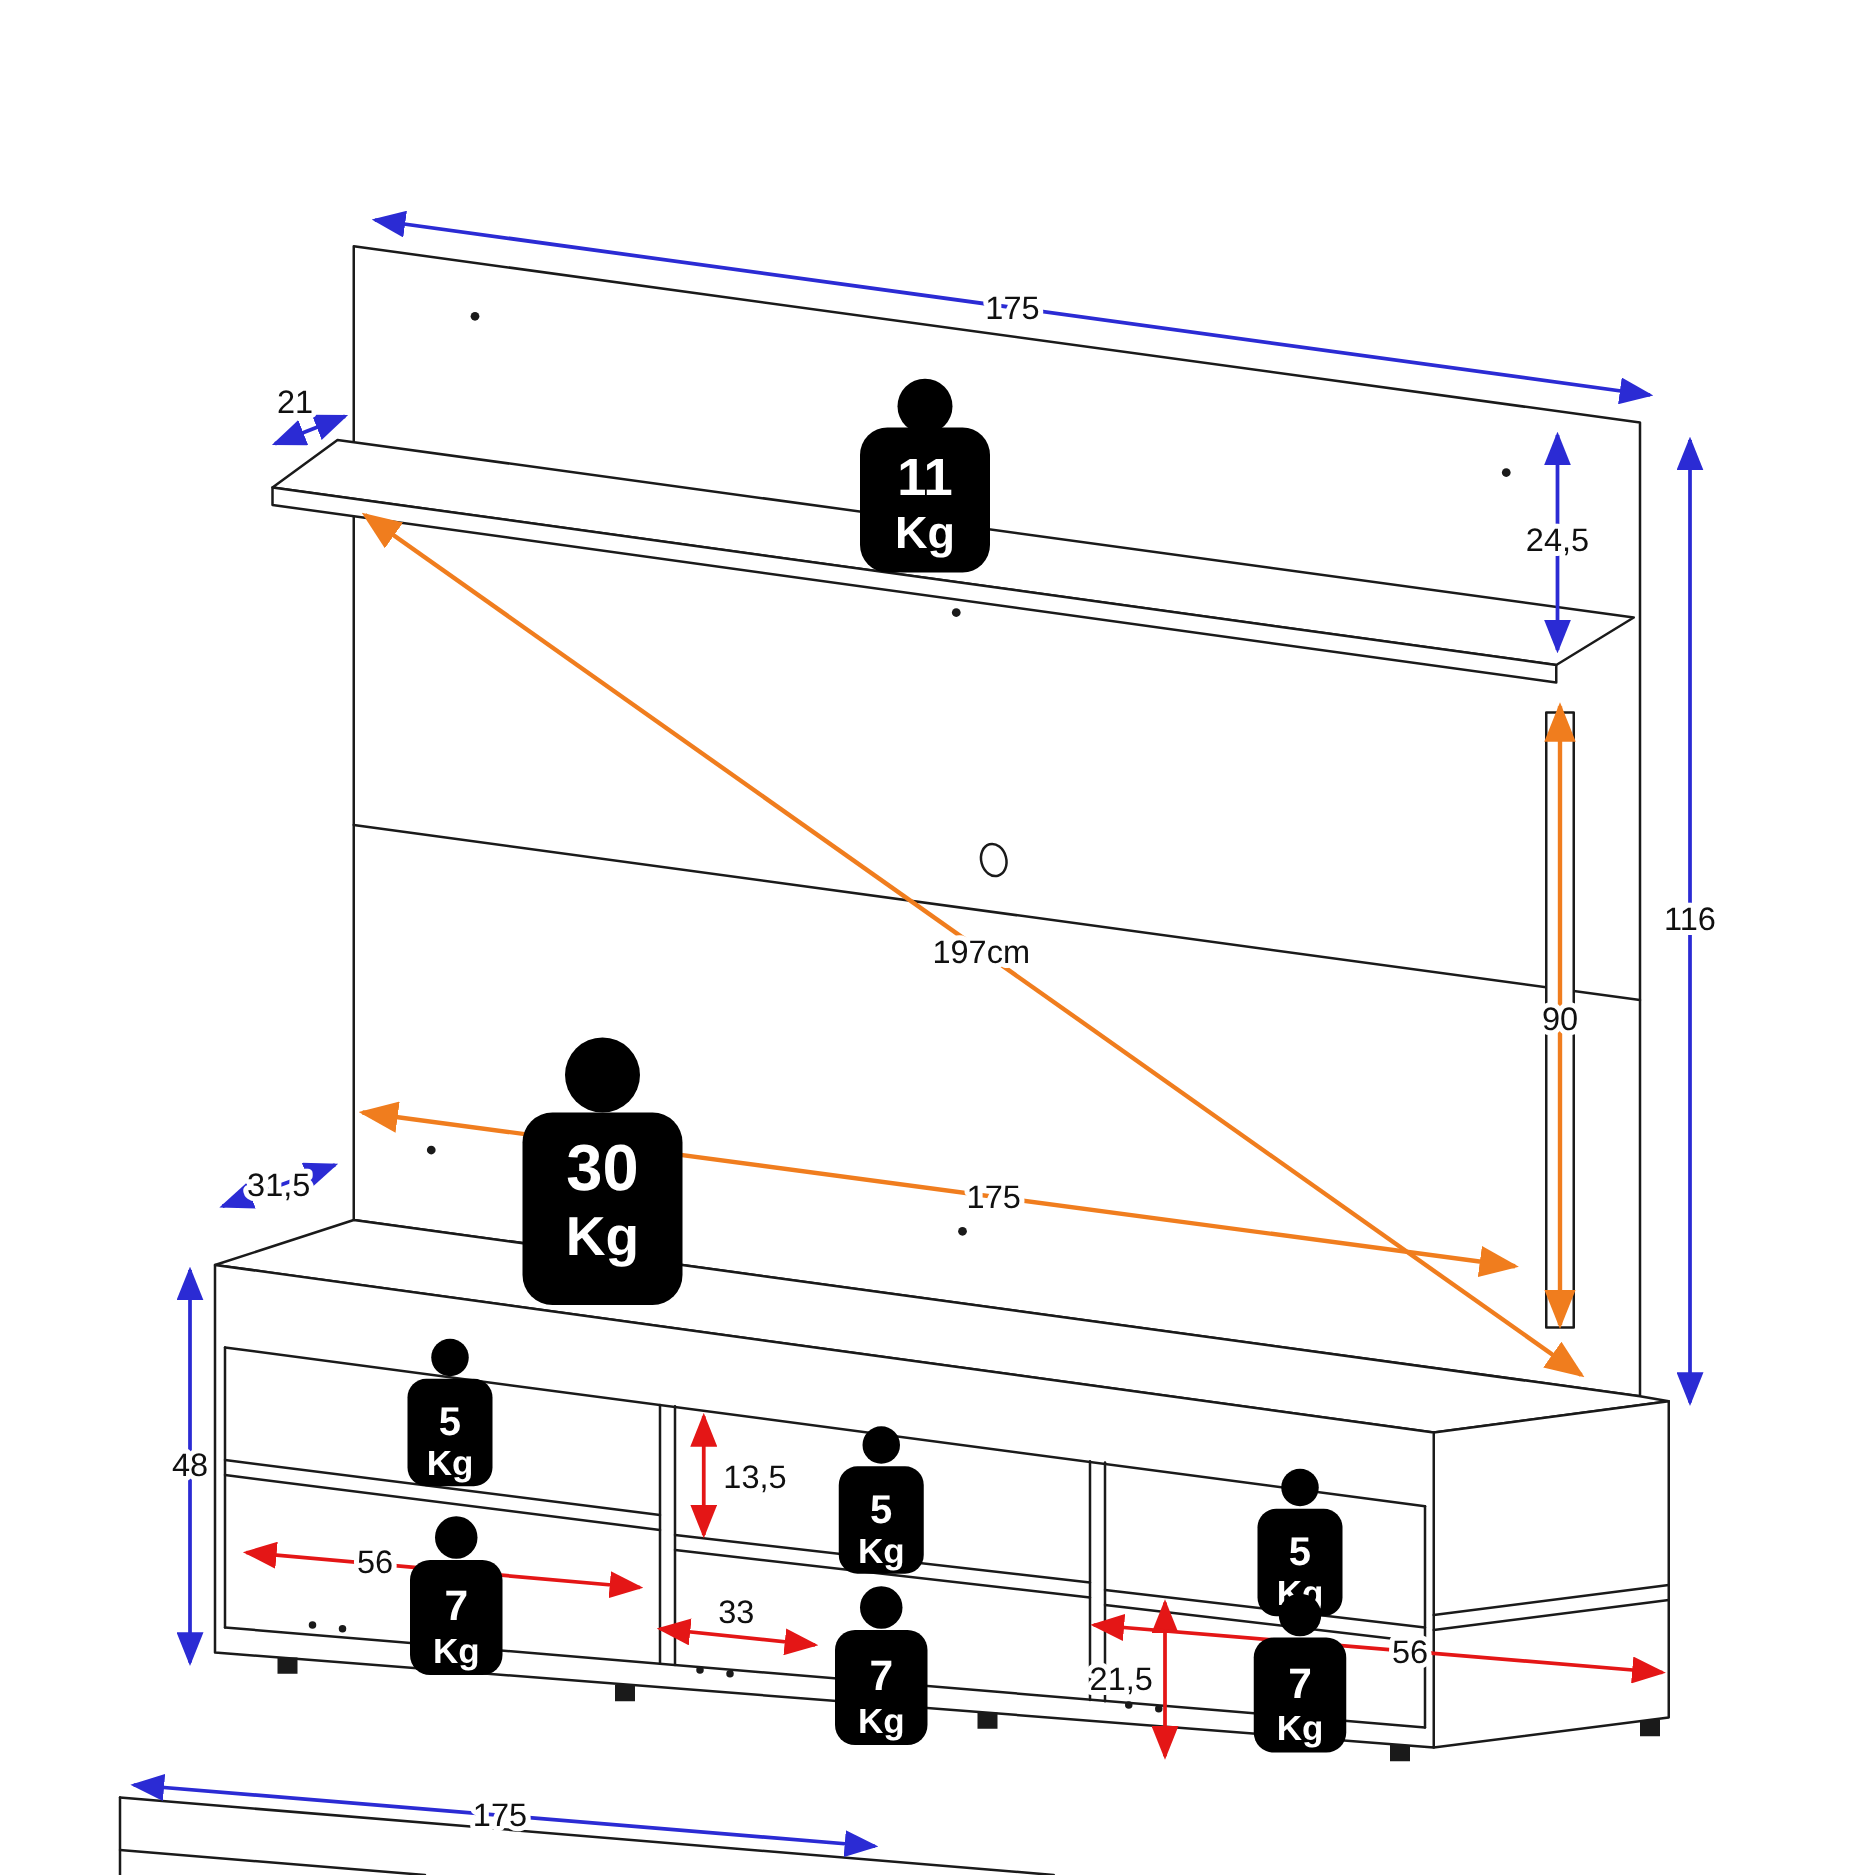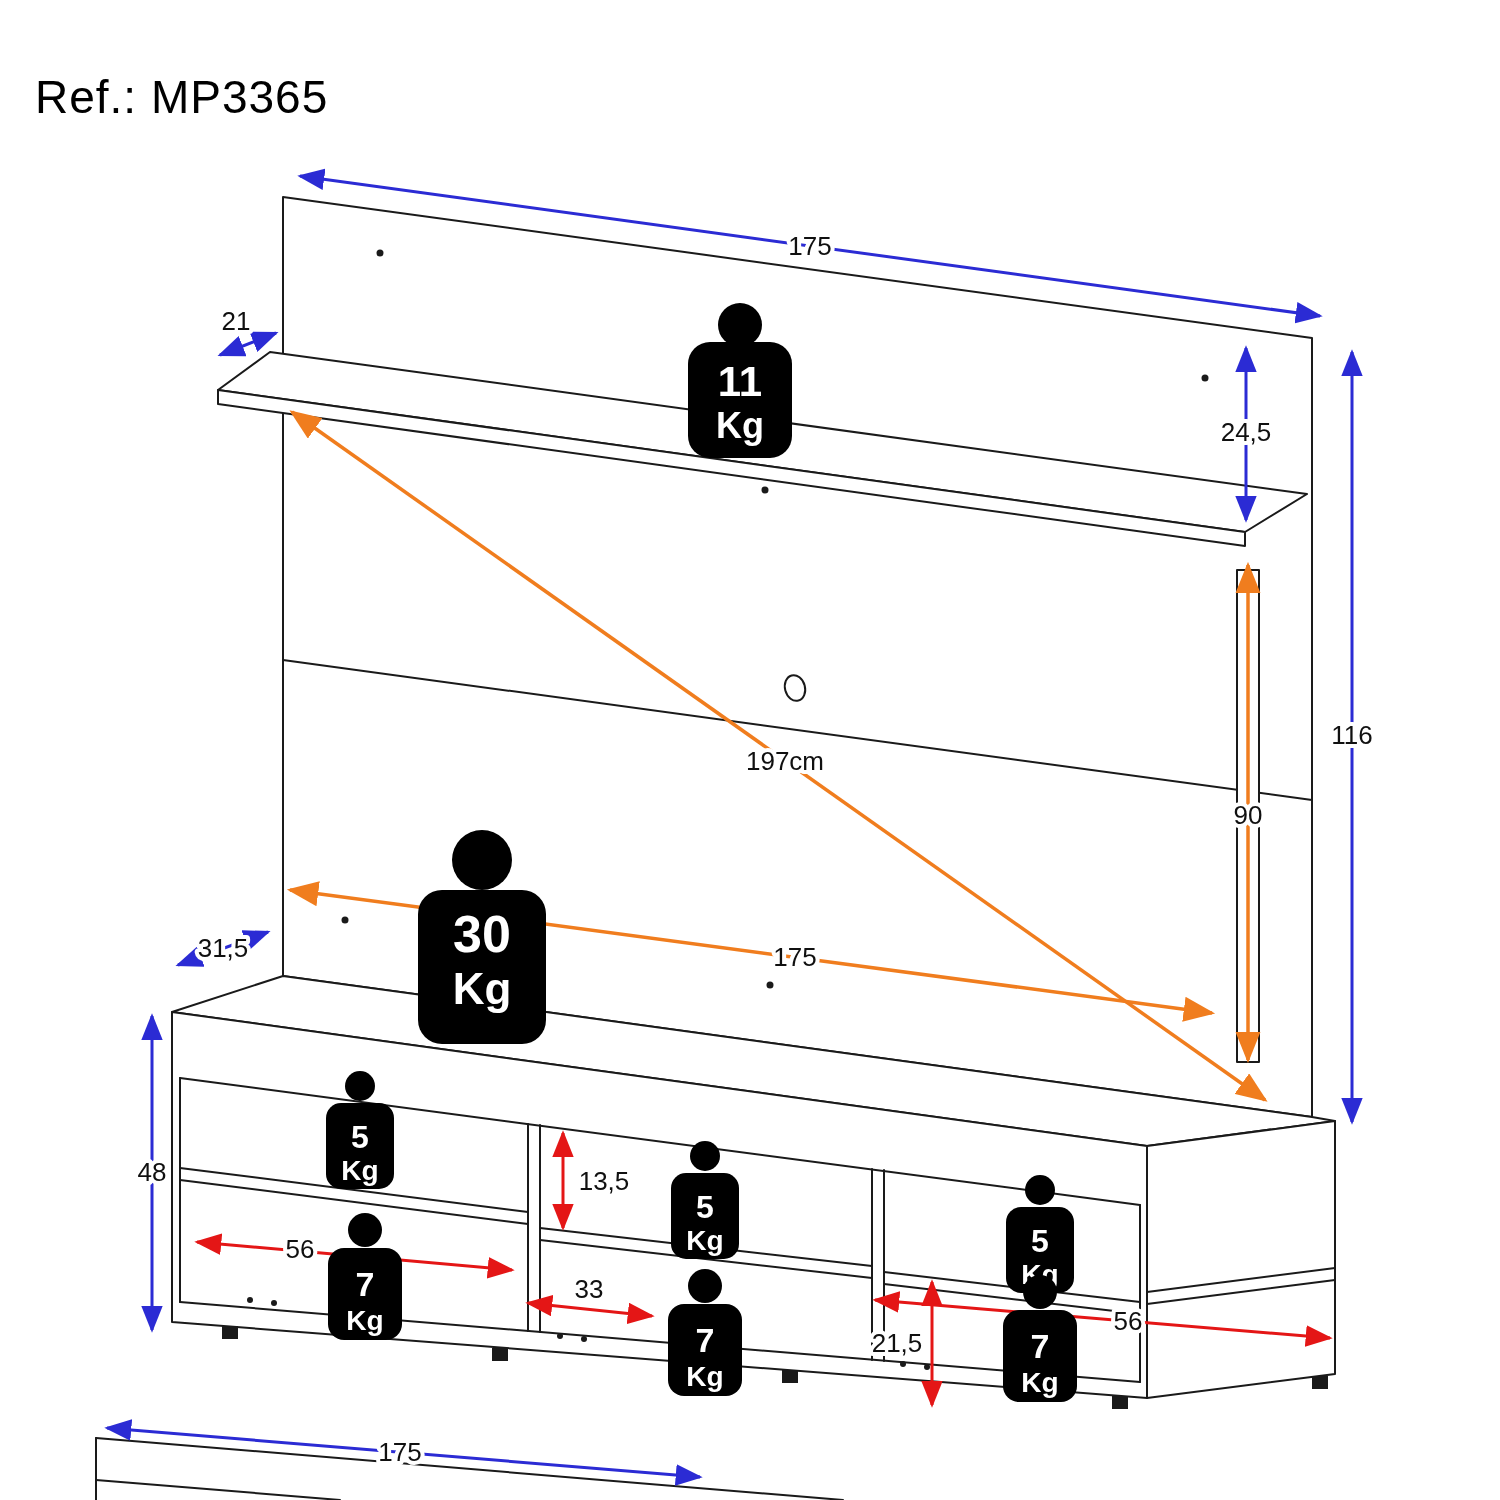--- a/index.html
+++ b/index.html
@@ -20,21 +20,20 @@
 
   .lbl{font-family:"Liberation Sans",sans-serif;font-size:26px;fill:#101010;text-anchor:middle;
        paint-order:stroke fill;stroke:#ffffff;stroke-width:8px;stroke-linejoin:round;}
   .w-shape{fill:var(--weight-fill);}
   .w-txt{fill:var(--weight-text);font-family:"Liberation Sans",sans-serif;font-weight:bold;text-anchor:middle;}
 </style>
 </head>
 <body>
 
 <div class="page">
-  <div class="title">Ref.: MP3365</div>
 
   <svg viewBox="0 0 1500 1500">
     <defs>
       <marker id="mb" viewBox="0 0 10 8" markerWidth="9" markerHeight="7.2" refX="9" refY="4" orient="auto-start-reverse">
         <path d="M0,0 L10,4 L0,8 Z" class="mk-b"></path>
       </marker>
       <marker id="mo" viewBox="0 0 10 8" markerWidth="9" markerHeight="7.2" refX="9" refY="4" orient="auto-start-reverse">
         <path d="M0,0 L10,4 L0,8 Z" class="mk-o"></path>
       </marker>
       <marker id="mr" viewBox="0 0 10 8" markerWidth="9" markerHeight="7.2" refX="9" refY="4" orient="auto-start-reverse">

